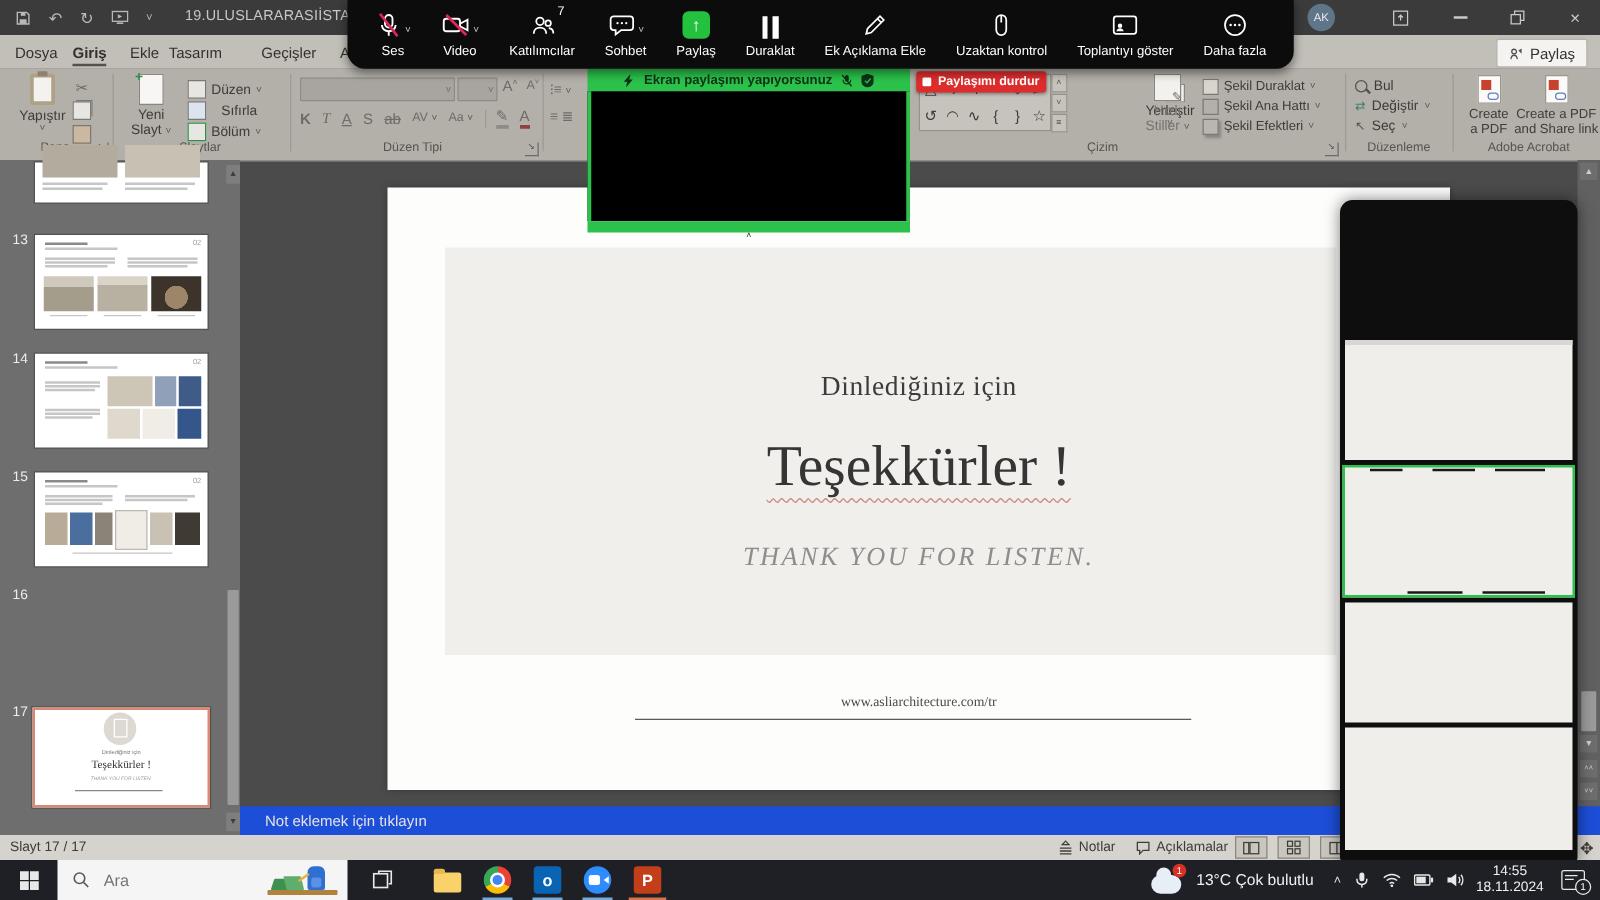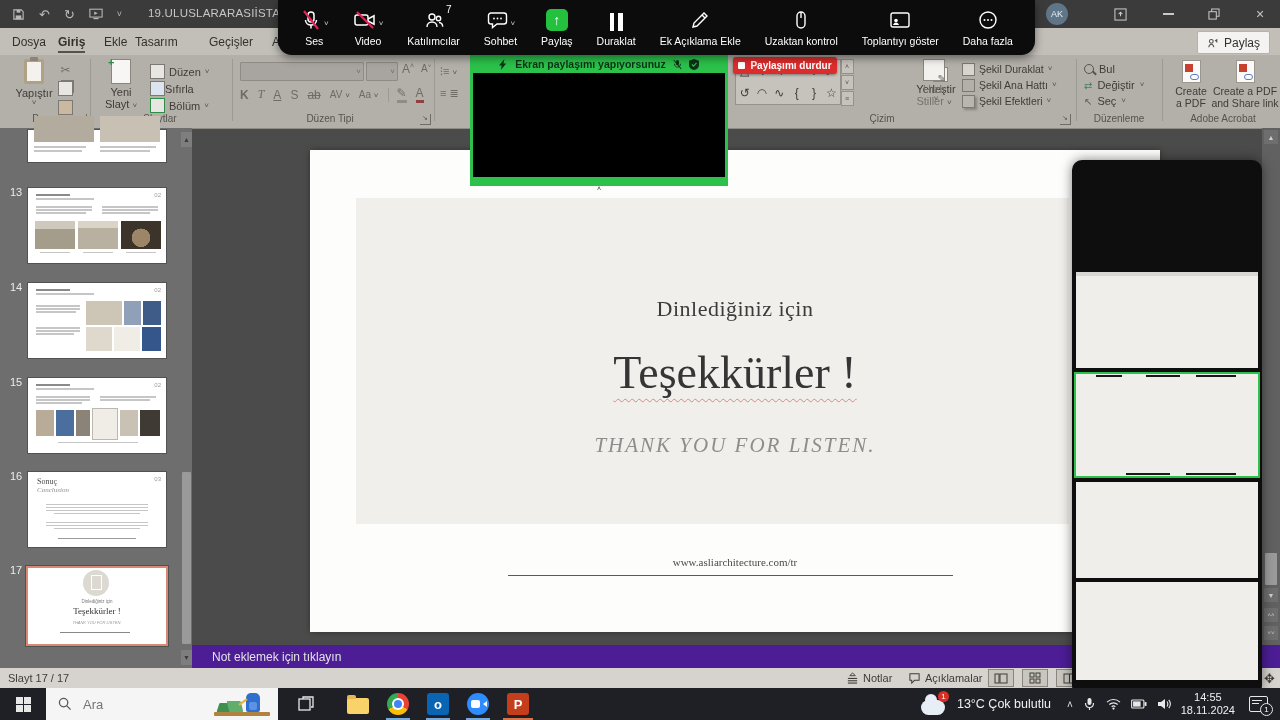--- a/index.html
+++ b/index.html
@@ -93,21 +93,21 @@
   .tsthumb{position:absolute;left:1px;width:9px;background:#9a9a9a;border-radius:1px;}
 
   
   .slide{left:310px;top:150px;width:850px;height:482px;background:#fdfdfc;box-shadow:0 0 6px rgba(0,0,0,.35);overflow:hidden;}
   .innerbox{position:absolute;left:46px;top:48px;width:713px;height:326px;background:#f0efec;}
   .logocircle{position:absolute;left:325px;top:-94px;width:196px;height:196px;border-radius:50%;background:#dcd8d2;}
   .serif{font-family:"Liberation Serif","DejaVu Serif",serif;}
   .slide-url-line{position:absolute;left:198px;top:425px;width:445px;height:1px;background:#5a5a5a;}
 
   
-  .notesbar{left:192px;top:645px;width:1088px;height:23px;background:#4c1d95;color:#e3e3e3;font-size:12px;
+  .notesbar{left:192px;top:645px;width:1088px;height:23px;background:#1d4ed8;color:#e3e3e3;font-size:12px;
     display:flex;align-items:center;padding-left:20px;box-sizing:border-box;}
   .statusbar{left:0;top:668px;width:1280px;height:20px;background:#d6d3ce;color:#3f3c38;font-size:11px;}
   .sb-item{position:absolute;top:0;height:20px;display:flex;align-items:center;gap:4px;font-size:11px;color:#3f3c38;}
   .viewbox{width:24px;height:16px;border:1px solid #8a867f;background:#c9c6c0;display:flex;align-items:center;justify-content:center;}
 
   
   .ppscroll{left:1262px;top:128px;width:18px;height:540px;background:#616161;}
   .ppscroll .btn{position:absolute;left:2px;width:14px;height:14px;background:#6e6e6e;color:#cfcfcf;font-size:7px;
     display:flex;align-items:center;justify-content:center;}
   .ppthumb{position:absolute;left:3px;top:425px;width:12px;height:32px;background:#9b9b9b;border-radius:1px;}
@@ -243,21 +243,21 @@
         </div>
       <span class="rbtn-txt" style="margin-top:2px">Yeni</span>
       <span class="rbtn-txt"><span>Slayt</span> <span class="chev">˅</span></span>
     </div>
     <div class="abs" style="left:150px;top:8px">
       <div class="flex" style="gap:4px;height:17px">
           <span class="mini-ic"></span>
           <span class="rbtn-txt">Düzen</span>
           <span class="chev">˅</span>
         </div>
-      <div class="flex" style="gap:0;height:17px">
+      <div class="flex" style="gap:12px;height:17px">
           <span class="mini-ic" style="background:#dce4ef"></span>
           <span class="rbtn-txt">Sıfırla</span>
         </div>
       <div class="flex" style="gap:4px;height:17px">
           <span class="mini-ic" style="border-color:#2f8f46"></span>
           <span class="rbtn-txt">Bölüm</span>
           <span class="chev">˅</span>
         </div>
     </div>
     <div class="grplabel" style="left:98px;width:124px">Slaytlar</div>
@@ -441,33 +441,20 @@
       <div class="photo" style="left:8px;top:32px;width:18px;height:26px;background:#b8ab97"></div>
       <div class="photo" style="left:28px;top:32px;width:18px;height:26px;background:#4a6e9e"></div>
       <div class="photo" style="left:48px;top:32px;width:14px;height:26px;background:#8b8378"></div>
       <div class="photo" style="left:64px;top:30px;width:24px;height:30px;background:#f0ede7;border:1px solid #bcb8b0"></div>
       <div class="photo" style="left:92px;top:32px;width:18px;height:26px;background:#c9c2b4"></div>
       <div class="photo" style="left:112px;top:32px;width:20px;height:26px;background:#3f3a33"></div>
       <div class="tline" style="left:30px;top:64px;width:80px;height:1px"></div>
     </div>
 
     <span class="thumbnum" style="top:342px">16</span>
-    <div class="thumb" style="top:344px">
-      <span class="tbadge">03</span>
-      <div style="position:absolute;left:9px;top:5px;font-size:8px;color:#4a4a4a;font-family:'Liberation Serif',serif">Sonuç</div>
-      <div style="position:absolute;left:9px;top:14px;font-size:7px;font-style:italic;color:#8f8f8f;font-family:'Liberation Serif',serif">Conclusion</div>
-      <div class="tline" style="left:18px;top:32px;width:102px;height:1.2px"></div>
-      <div class="tline" style="left:18px;top:35px;width:102px;height:1.2px"></div>
-      <div class="tline" style="left:18px;top:38px;width:102px;height:1.2px"></div>
-      <div class="tline" style="left:26px;top:41px;width:86px;height:1.2px"></div>
-      <div class="tline" style="left:18px;top:50px;width:102px;height:1.2px"></div>
-      <div class="tline" style="left:18px;top:53px;width:102px;height:1.2px"></div>
-      <div class="tline" style="left:26px;top:56px;width:86px;height:1.2px"></div>
-      <div class="tline" style="left:30px;top:66px;width:78px;height:1px;background:#999"></div>
-    </div>
 
     <span class="thumbnum" style="top:436px">17</span>
     <div class="thumb" style="top:438px;height:76px;border:2px solid #d98873;left:26px">
       <div style="position:absolute;left:55px;top:2px;width:26px;height:26px;border-radius:50%;background:#dcd8d2">
         <div style="position:absolute;left:8px;top:5px;width:9px;height:13px;border:1px solid #fff"></div>
       </div>
       <div style="position:absolute;left:0;top:31px;width:100%;text-align:center;font-size:4.5px;color:#777">Dinlediğiniz için</div>
       <div style="position:absolute;left:0;top:38px;width:100%;text-align:center;font-size:9px;color:#333;font-family:'Liberation Serif',serif">Teşekkürler !</div>
       <div style="position:absolute;left:0;top:52px;width:100%;text-align:center;font-size:4px;font-style:italic;color:#999">THANK YOU FOR LISTEN.</div>
       <div class="tline" style="left:32px;top:64px;width:70px;height:1px;background:#888"></div>

